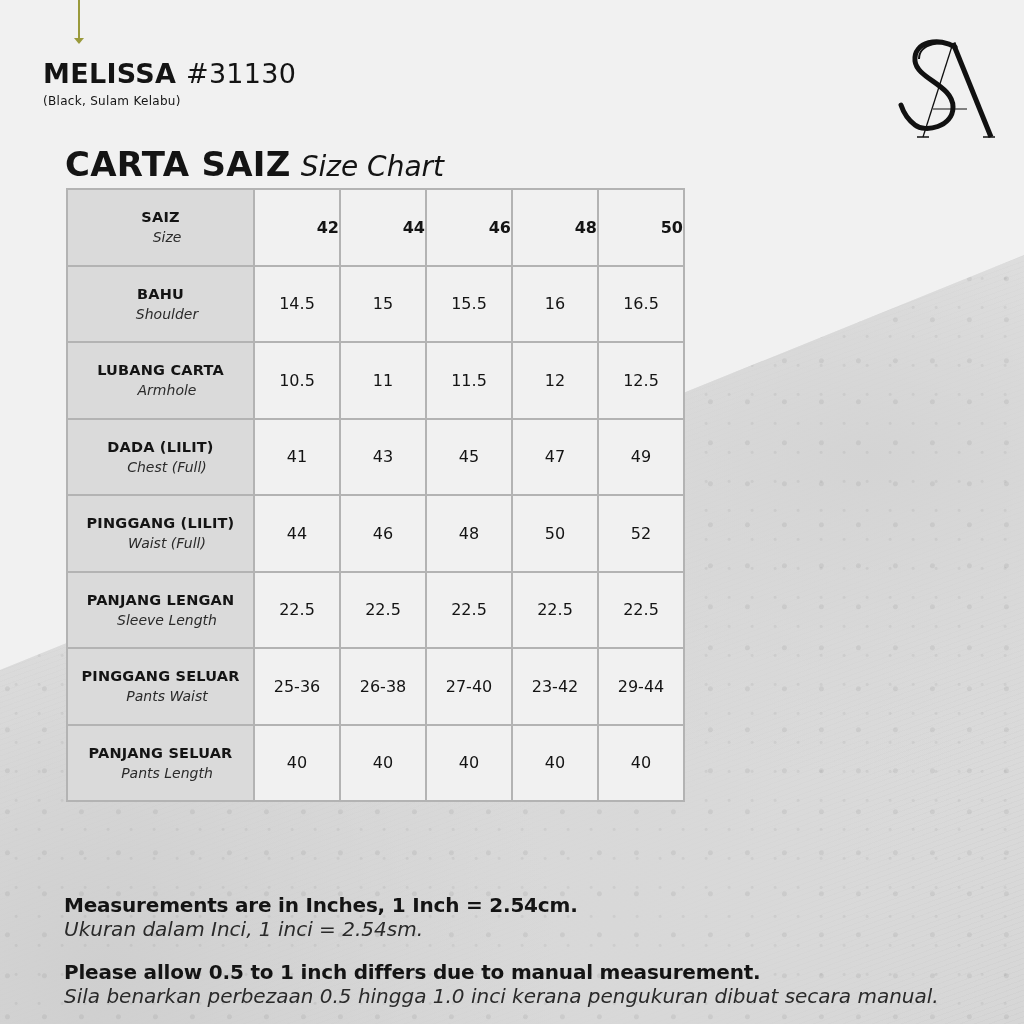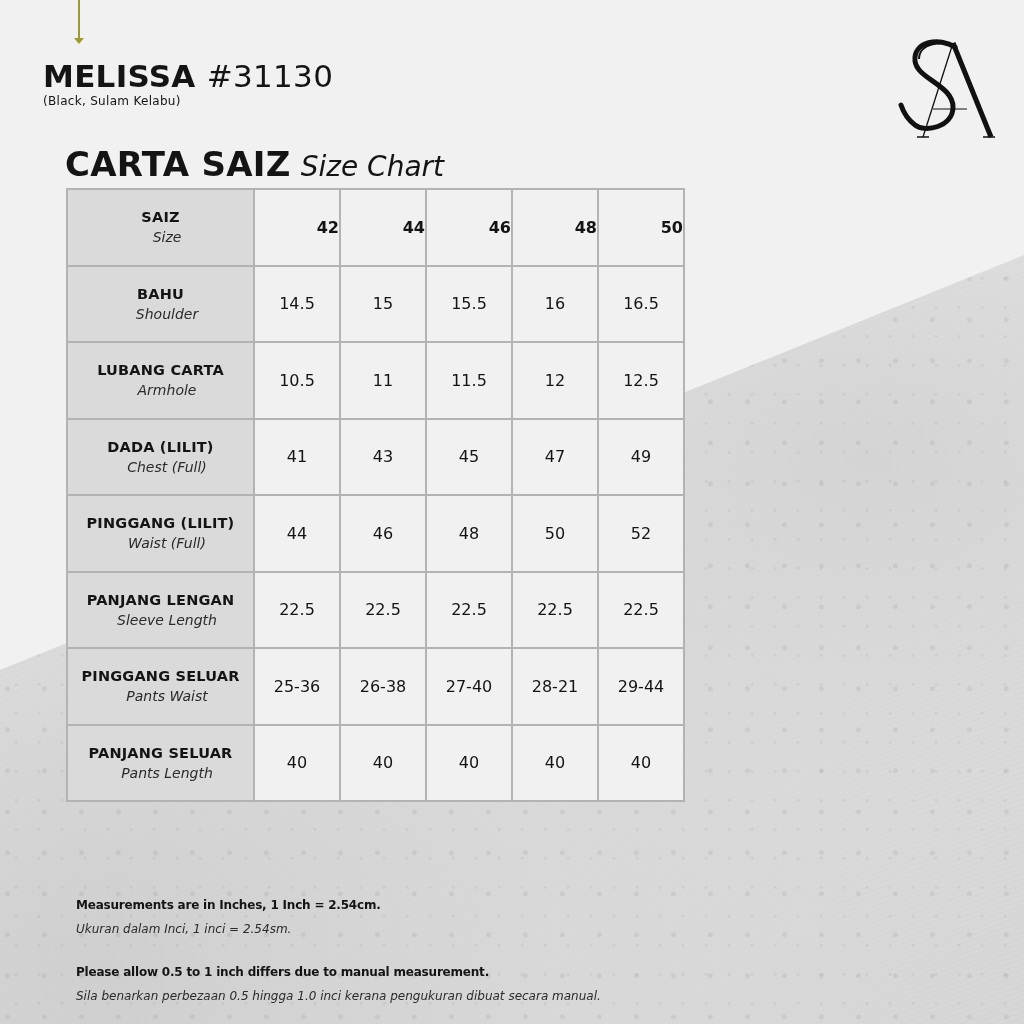--- a/index.html
+++ b/index.html
@@ -23,21 +23,21 @@
       background-size: 37px 41px, 23px 29px, 100% 100%, 100% 100%, 100% 100%, 100% 100%, 100% 100%;
     }
     .arrow-line {
       position: absolute; left: 78px; top: 0; width: 1.5px; height: 40px; background: #9a9a3c;
     }
     .arrow-head {
       position: absolute; left: 74px; top: 38px; width: 0; height: 0;
       border-left: 5px solid transparent; border-right: 5px solid transparent; border-top: 6px solid #9a9a3c;
     }
     .product-title {
-      position: absolute; left: 43px; top: 58px; font-size: 31px; font-weight: bold; letter-spacing: 0.3px;
+      position: absolute; left: 43px; top: 58px; font-size: 27px; font-weight: bold; letter-spacing: 0.3px;
     }
     .product-title .code { font-weight: normal; }
     .product-sub {
       position: absolute; left: 43px; top: 94px; font-size: 12px; letter-spacing: 0.3px;
     }
     .logo {
       position: absolute; left: 895px; top: 35px; width: 100px; height: 105px;
     }
     .chart-heading {
       position: absolute; left: 65px; top: 144px; white-space: nowrap;
@@ -56,21 +56,21 @@
       background: #f1f1f1; padding: 0;
     }
     table.size-chart td.label-cell {
       width: 185px; background: #dadada;
     }
     table.size-chart td.val-cell { width: 84px; font-size: 16px; }
     table.size-chart td.head-val { font-weight: bold; font-size: 16px; text-align: right; }
     .lbl-main { display: block; font-weight: bold; font-size: 14.5px; letter-spacing: 0.2px; }
     .lbl-sub { display: block; font-style: italic; font-size: 14px; margin-top: 4px; color: #2a2a2a; margin-left: 13px; }
 
-    .notes { position: absolute; left: 76px; top: 893px; font-size: 12px; line-height: 24px; }
+    .notes { position: absolute; left: 64px; top: 893px; font-size: 20px; line-height: 24px; }
     .notes .b { font-weight: bold; letter-spacing: -0.2px; }
     .notes .i { font-style: italic; color: #2a2a2a; }
     .notes .gap { height: 19px; }
   </style>
 </head>
 <body>
 
 <div class="concrete"></div>
 
 <div class="arrow-line"></div>
@@ -165,21 +165,21 @@
     <td class="val-cell">22.5</td>
   </tr>
   <tr>
     <td class="label-cell">
       <span class="lbl-main">PINGGANG SELUAR</span>
       <span class="lbl-sub">Pants Waist</span>
     </td>
     <td class="val-cell">25-36</td>
     <td class="val-cell">26-38</td>
     <td class="val-cell">27-40</td>
-    <td class="val-cell">28-21</td>
+    <td class="val-cell">23-42</td>
     <td class="val-cell">29-44</td>
   </tr>
   <tr>
     <td class="label-cell">
       <span class="lbl-main">PANJANG SELUAR</span>
       <span class="lbl-sub">Pants Length</span>
     </td>
     <td class="val-cell">40</td>
     <td class="val-cell">40</td>
     <td class="val-cell">40</td>

